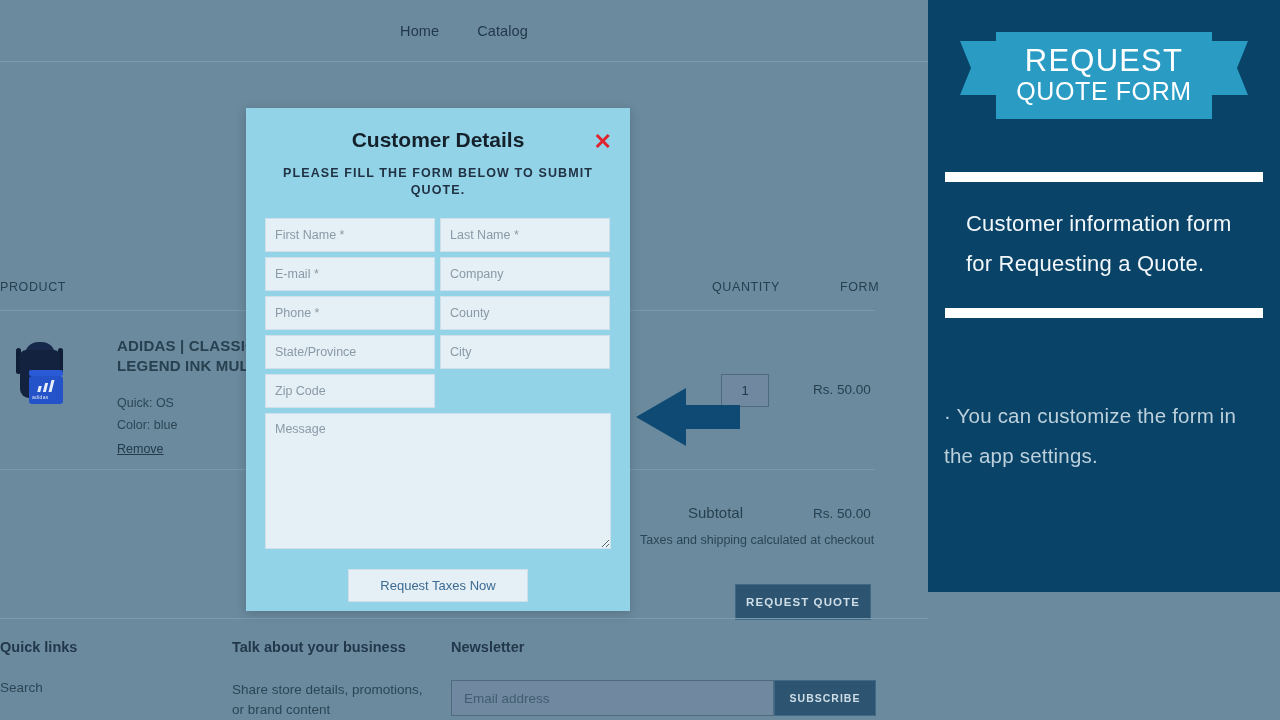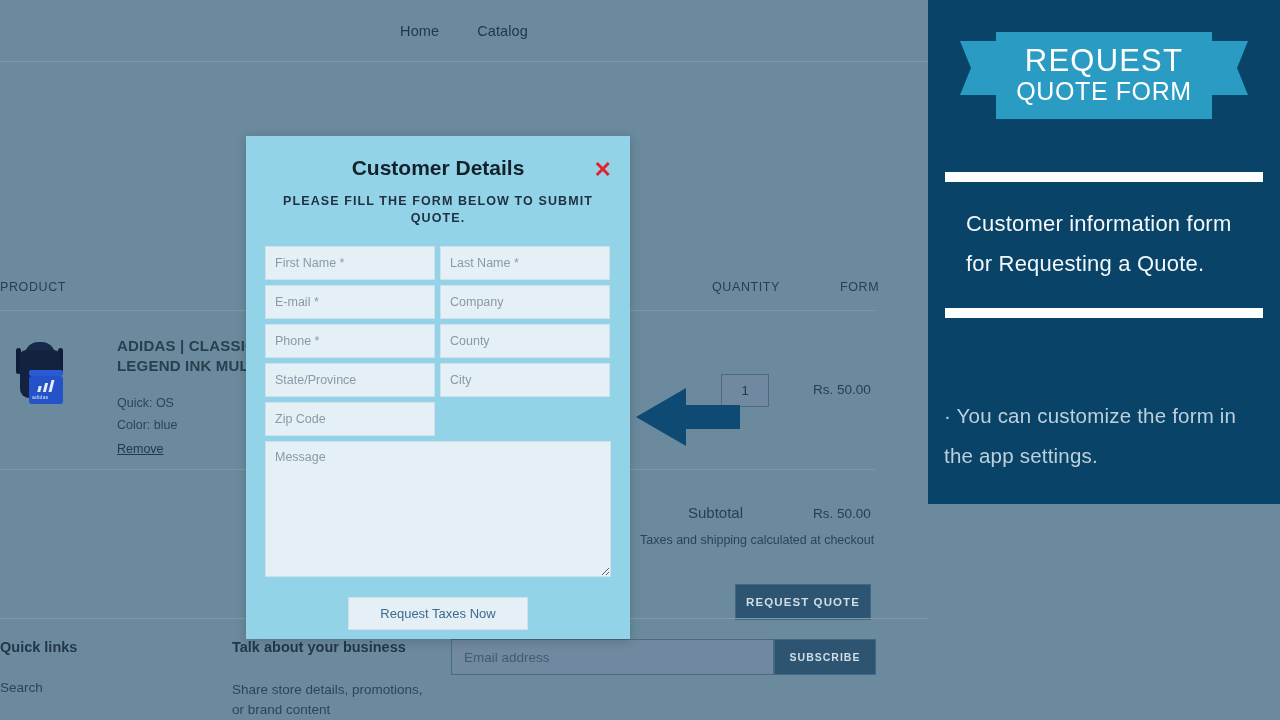--- a/index.html
+++ b/index.html
@@ -189,21 +189,20 @@
     display: flex; align-items: center; justify-content: center;
     cursor: pointer;
   }
 
   
   .modal {
     position: absolute; left: 246px; top: 108px;
     width: 384px; height: 503px;
     background: #93d3e8;
     box-shadow: 0 2px 10px rgba(0,0,0,.18);
-    margin-top: 28px;
   }
   .modal-title {
     text-align: center; padding-top: 20px;
     font-size: 21px; font-weight: bold; color: #14212b;
   }
   .modal-close {
     position: absolute; right: 18px; top: 23px;
     font-size: 22px; font-weight: bold; color: #e0232c;
     line-height: 1; cursor: pointer;
   }
@@ -234,21 +233,21 @@
   .submit-btn {
     width: 180px; height: 33px;
     background: #e4eff6; border: 1px solid #cfe0ea;
     color: #3d6a90; font-size: 13px;
     cursor: pointer; font-family: "Liberation Sans", sans-serif;
   }
 
   
   .panel {
     position: absolute; left: 928px; top: 0;
-    width: 352px; height: 504px;
+    width: 352px; height: 592px;
     background: #0a4368;
   }
   .ribbon {
     position: relative; margin: 32px 0 0 0; height: 72px;
   }
   .rib-left, .rib-right {
     position: absolute; top: 9px; width: 50px; height: 54px;
     background: #2a9cc4;
   }
   .rib-left  { left: 32px;  clip-path: polygon(0 0, 100% 0, 100% 100%, 0 100%, 22% 50%); }
@@ -338,20 +337,21 @@
     <div class="footer">
       <div class="f-col c1">
         <div class="f-head">Quick links</div>
         <div class="f-link">Search</div>
       </div>
       <div class="f-col c2">
         <div class="f-head">Talk about your business</div>
         <div class="f-text">Share store details, promotions, or brand content</div>
       </div>
       <div class="f-col c3">
+        <div class="f-head">Newsletter</div>
         <div class="news-row">
           <input class="news-input" placeholder="Email address" style="">
           <div class="news-btn">SUBSCRIBE</div>
         </div>
       </div>
     </div>
   </div>
 
   <div class="modal">
     <div class="modal-title">Customer Details</div>

